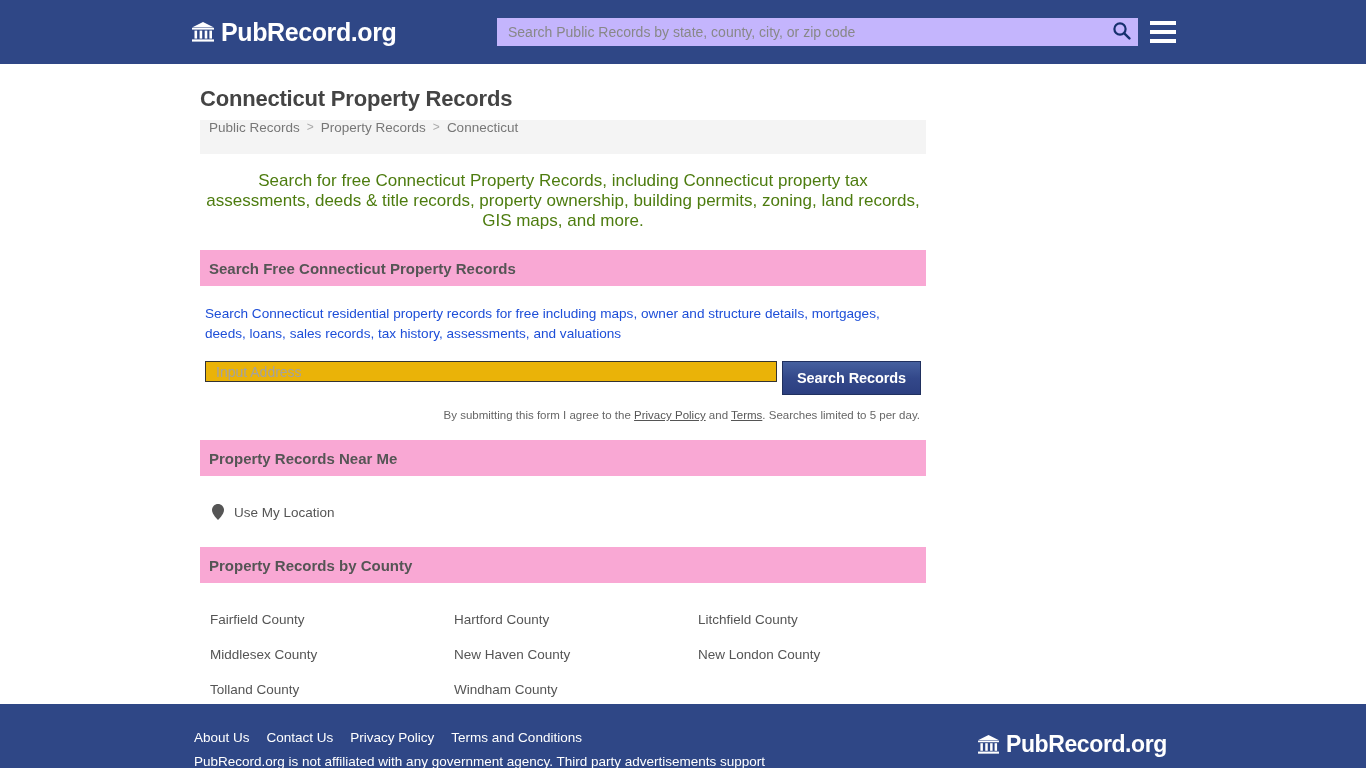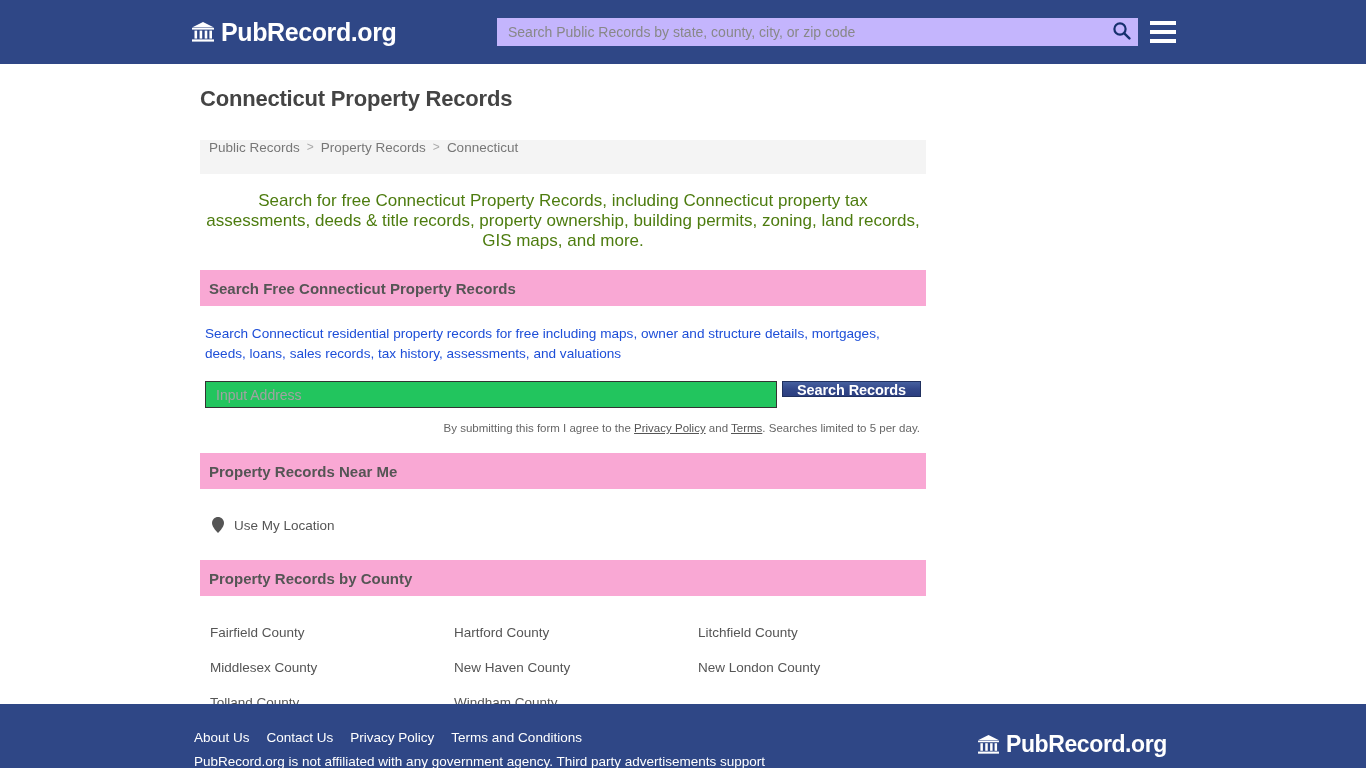--- a/index.html
+++ b/index.html
@@ -123,21 +123,21 @@
     width: 726px;
     margin-left: 200px;
     padding-top: 22px;
   }
 
   .page-title {
     font-size: 22px;
     font-weight: bold;
     color: #444444;
     letter-spacing: -0.2px;
-    margin-bottom: 28px;
+    margin-bottom: 8px;
   }
 
   .breadcrumb {
     background: #f4f4f4;
     height: 34px;
     display: flex;
     padding: 0 9px;
     gap: 7px;
     font-size: 13.5px;
     color: #777777;
@@ -192,38 +192,38 @@
   
   .addr-form {
     display: flex;
     align-items: stretch;
     margin-top: 17px;
     gap: 0;
   }
 
   .addr-input {
     width: 576px;
-    height: 27px;
+    height: 21px;
     border: 1px solid #333333;
     outline: none;
     padding: 0 10px;
     font-family: "Liberation Sans", sans-serif;
     font-size: 14px;
     color: #333333;
-    background: #22c55e;
+    background: #eab308;
   }
 
   .addr-input::placeholder {
     color: #a2a2a2;
   }
 
   .submit-btn {
     margin-left: 5px;
     width: 140px;
-    height: 16px;
+    height: 34px;
     background: linear-gradient(to bottom, #46609f 0%, #33488a 50%, #2c3f80 100%);
     border: 1px solid #20305f;
     color: #ffffff;
     font-family: "Liberation Sans", sans-serif;
     font-size: 14.5px;
     font-weight: bold;
     cursor: pointer;
     letter-spacing: -0.1px;
   }
 

